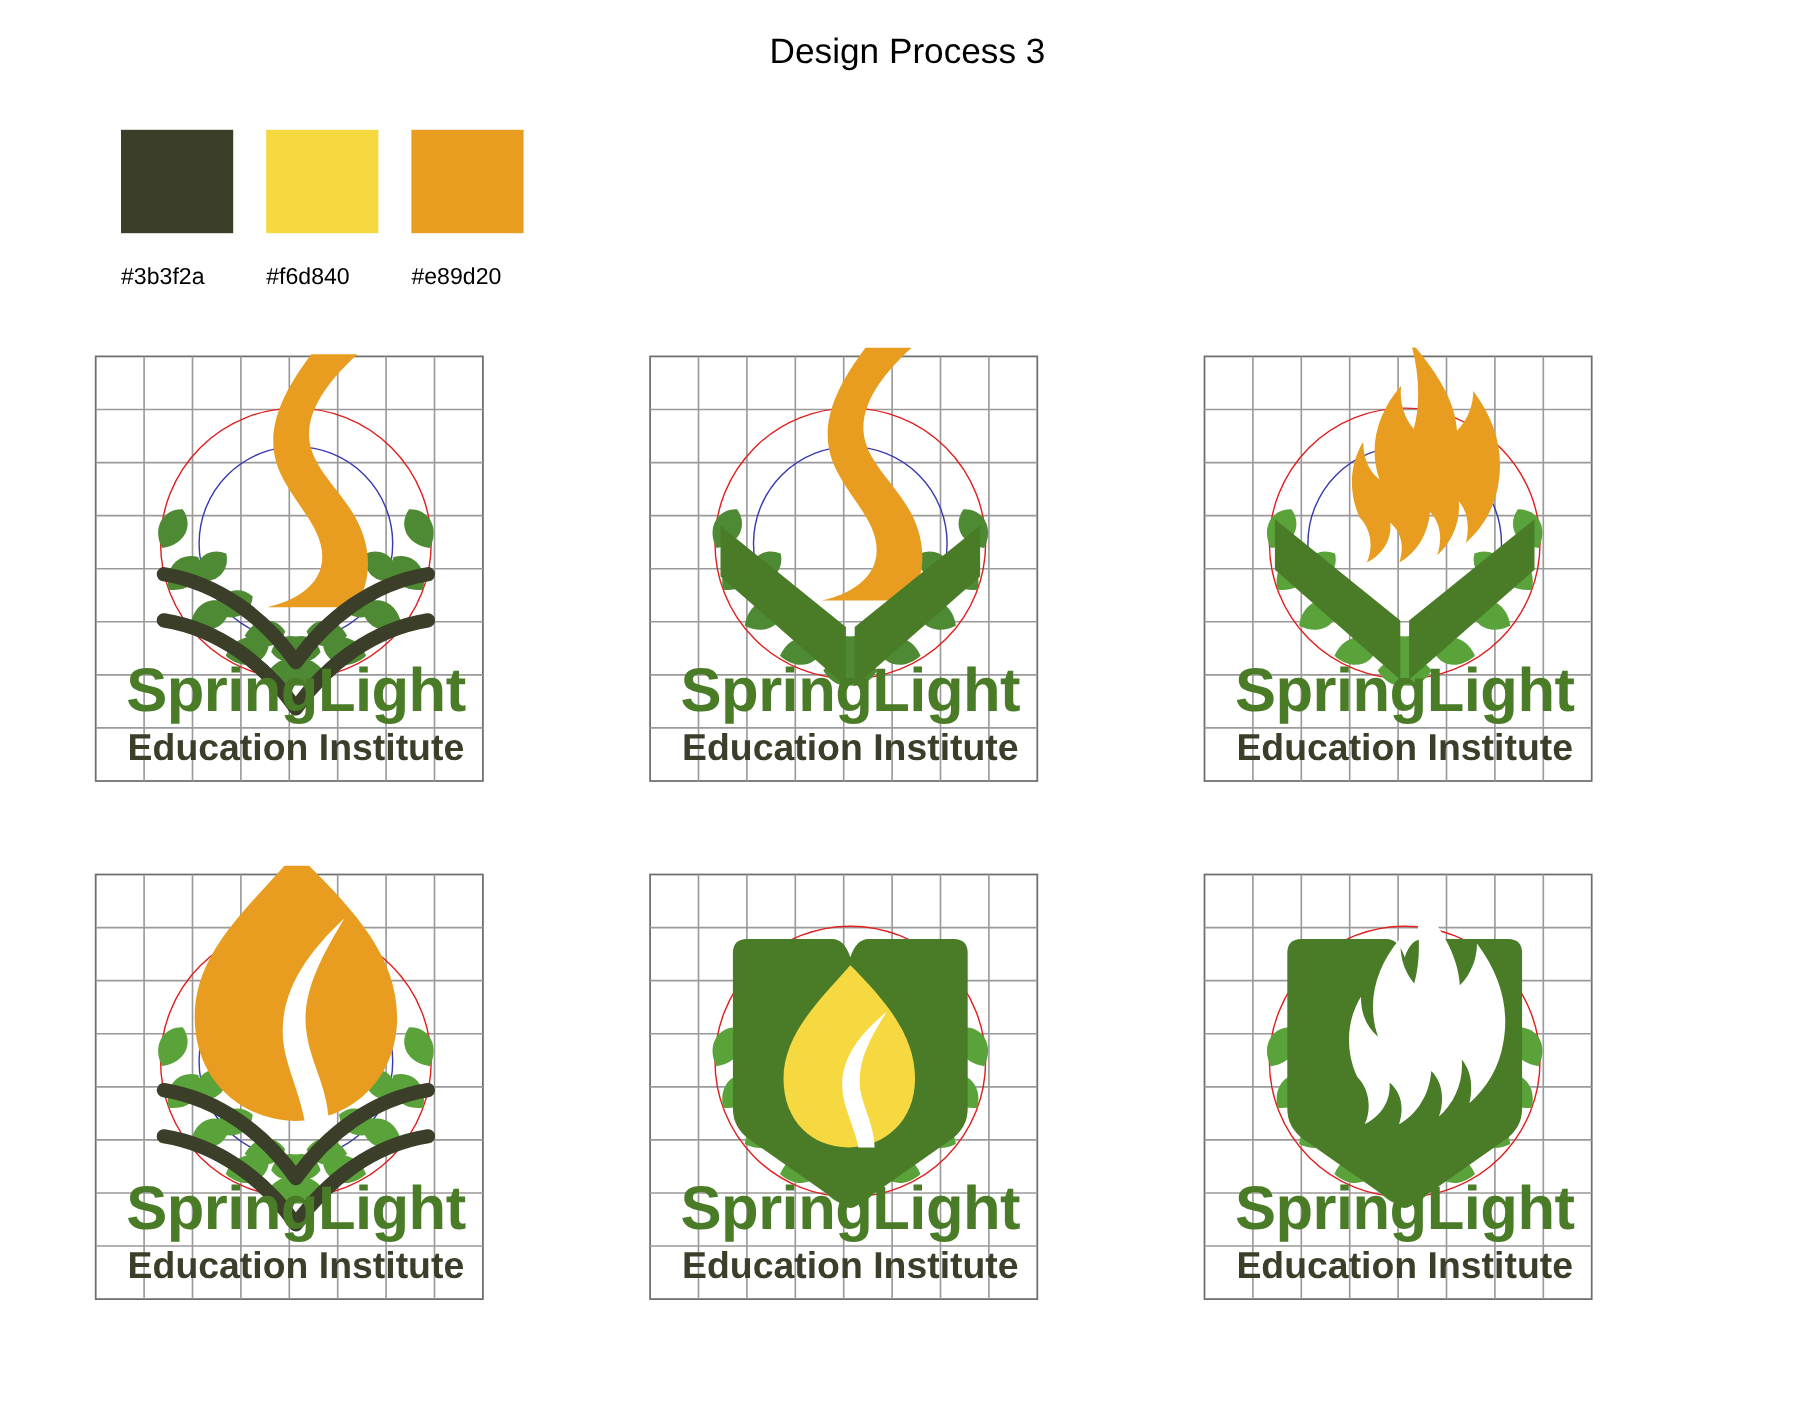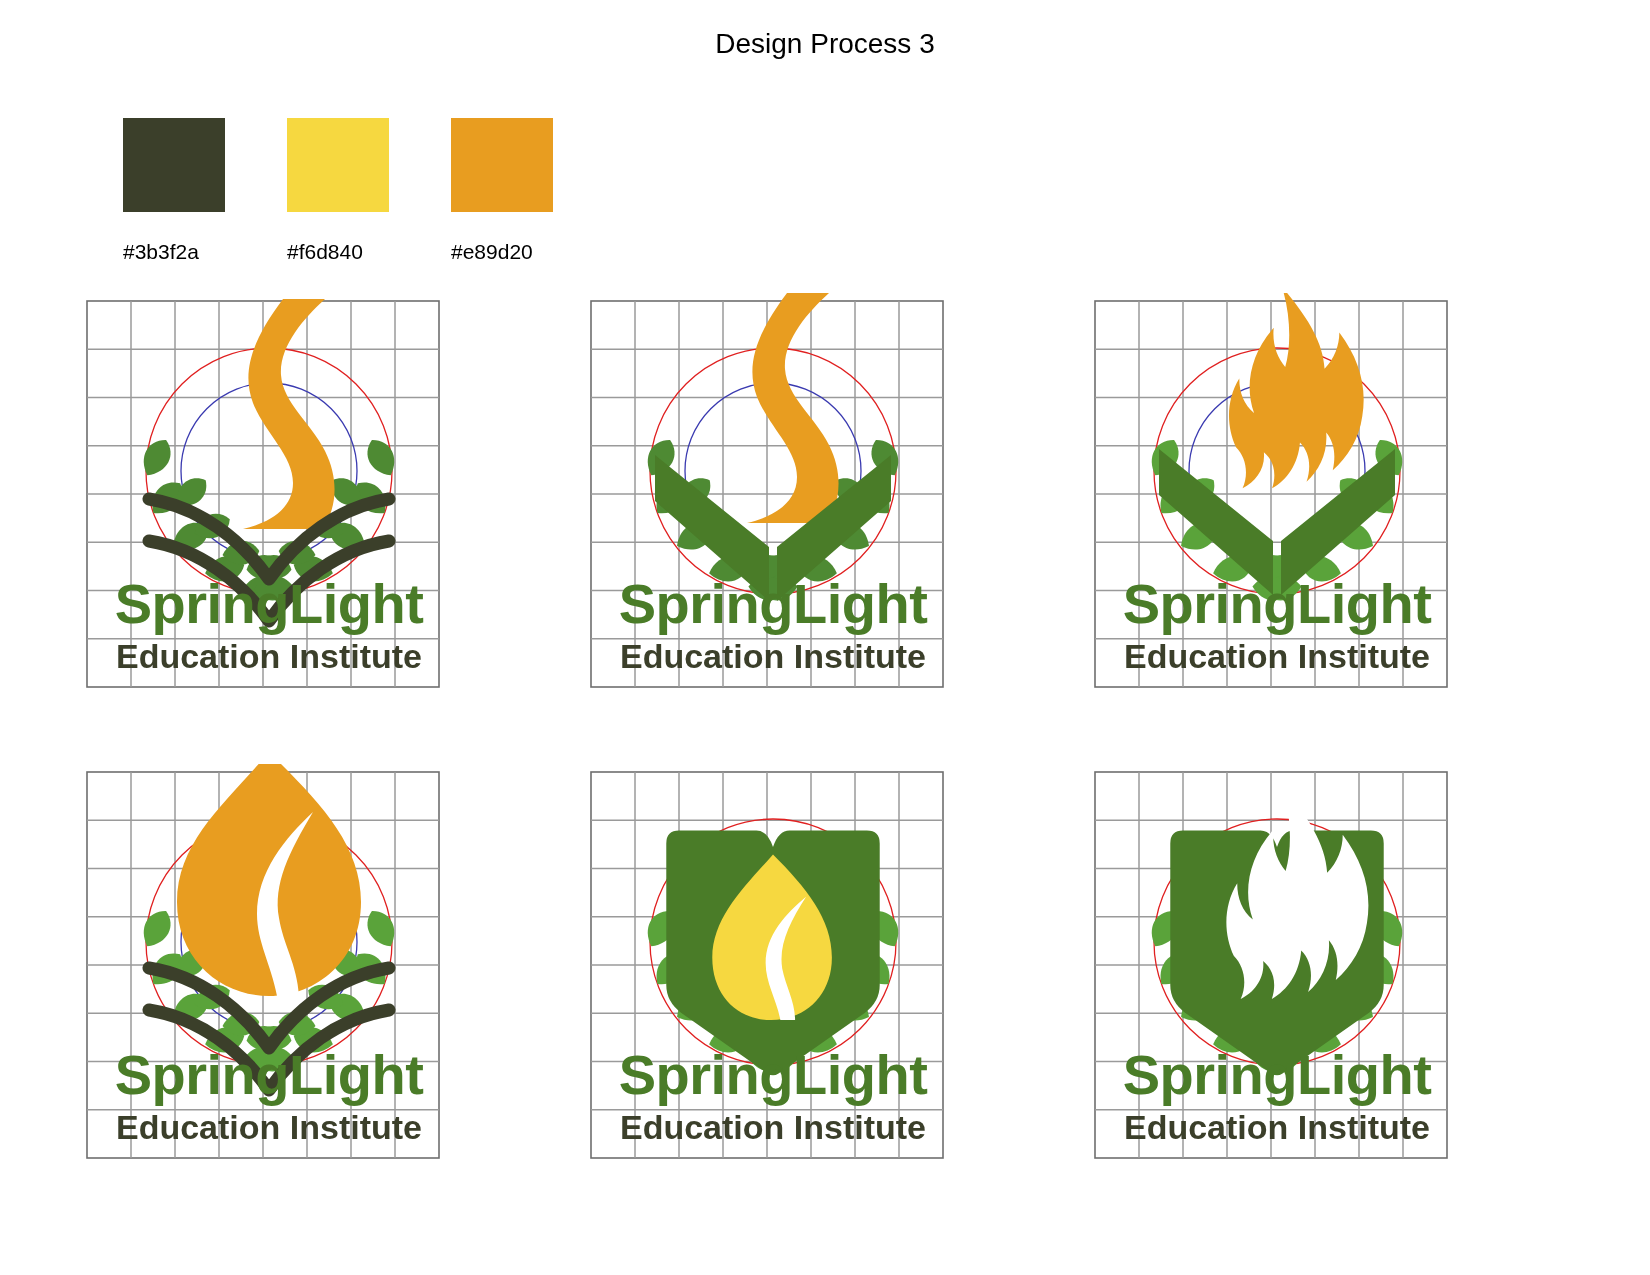--- a/index.html
+++ b/index.html
@@ -7,50 +7,50 @@
     width:1650px;height:1275px;
     font-family:"Liberation Sans", sans-serif;
     color:#000;
     position:relative;
     overflow:hidden;
   }
   #page-title{
     position:absolute;
     left:0;top:28px;width:1650px;
     text-align:center;
-    font-size:28px;
+    font-size:32px;
     font-weight:400;
     letter-spacing:0px;
     color:#000;
   }
 
   
   #swatch-strip{
     position:absolute;
-    left:123px;top:118px;
+    left:110px;top:118px;
     display:flex;
-    gap:62px;
+    gap:30px;
   }
   .swatch-cell{width:102px;}
   .swatch-chip{
     width:102px;height:94px;
     display:block;
   }
   .swatch-label{
     margin-top:28px;
     font-size:21px;
     color:#000;
     text-align:left;
     white-space:nowrap;
   }
 
   
   #tile-grid{
     position:absolute;
-    left:0;top:293px;
+    left:0;top:316px;
     width:1650px;
   }
   .tile-row{
     display:flex;
     justify-content:flex-start;
   }
   .tile{
     position:relative;
     width:362px;height:400px;
     margin-left:0;

